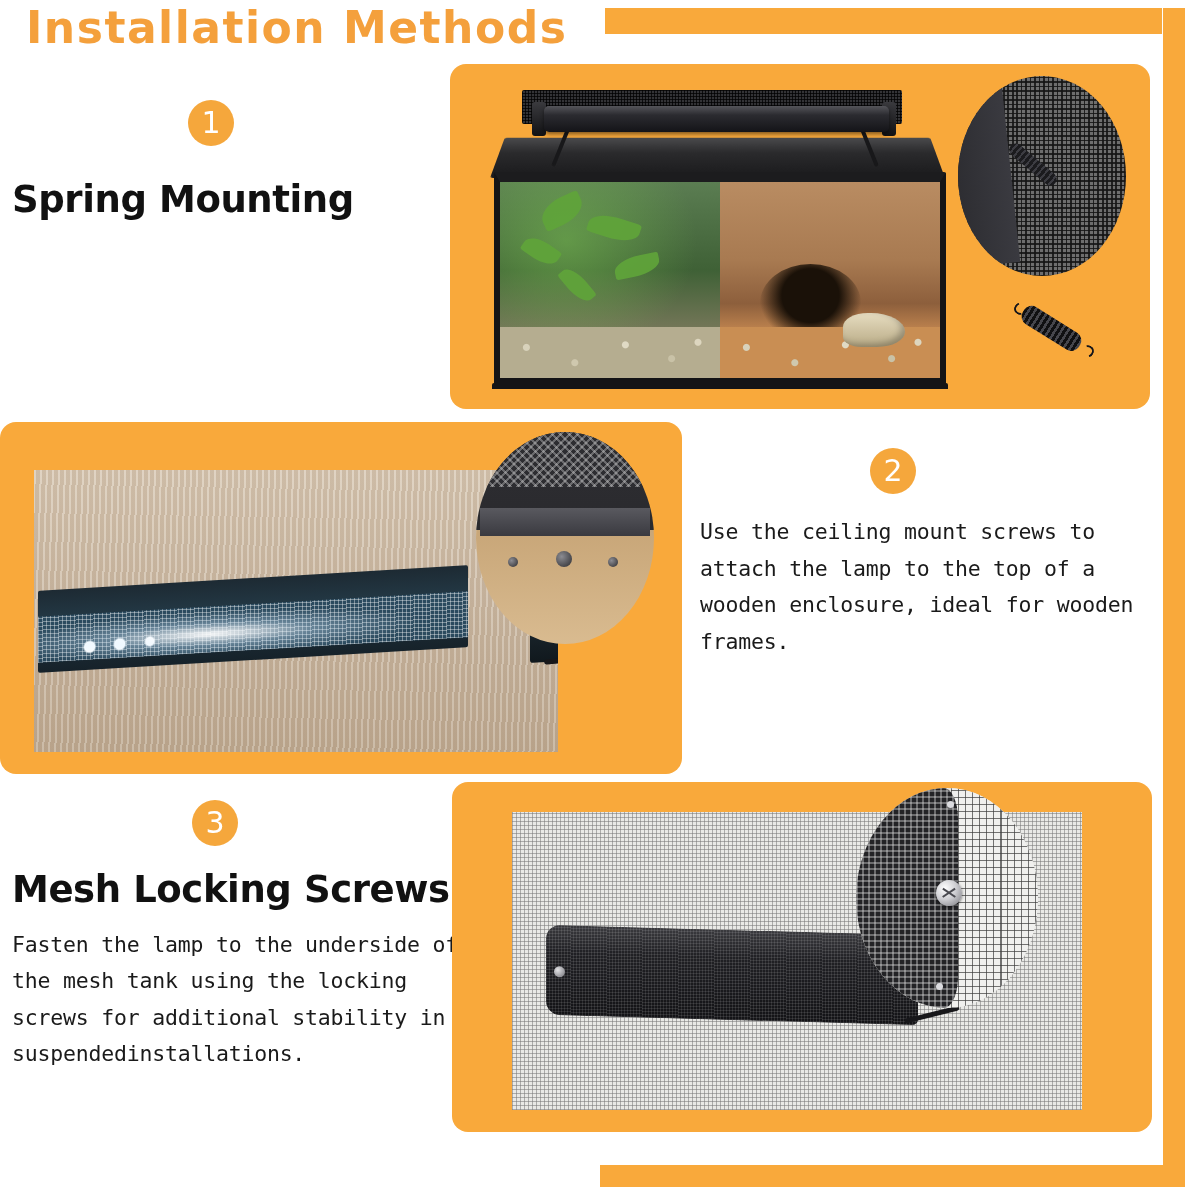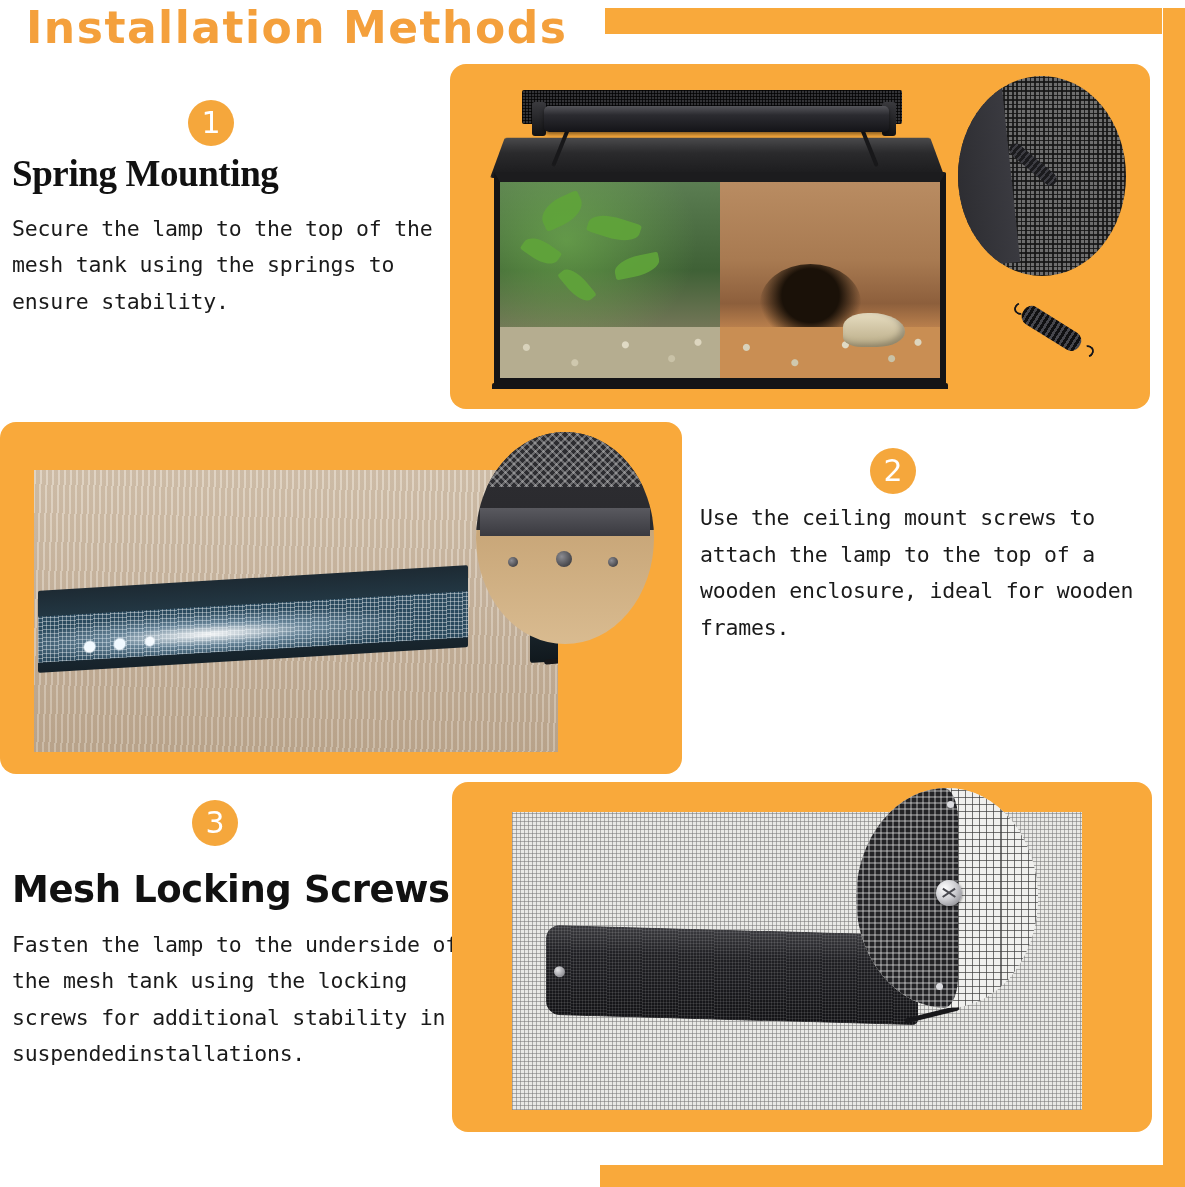--- a/index.html
+++ b/index.html
@@ -82,27 +82,27 @@
     font-family: "DejaVu Sans Mono", monospace;
     font-size: 21.5px;
     color: #1a1a1a;
     line-height: 1.70;
     letter-spacing: -0.2px;
   }
 
   
   #step1-text { left: 12px; top: 100px; width: 440px; }
   #step1-text .badge { margin-left: 176px; }
-  #step1-text .step-heading { margin-top: 8px; font-family: Liberation Serif, serif; }
+  #step1-text .step-heading { margin-top: 34px; }
   #step1-text .step-body { margin-top: 16px; }
 
   #step2-text { left: 700px; top: 448px; width: 450px; }
   #step2-text .badge { margin-left: 170px; }
   #step2-text .step-heading { margin-top: 18px; }
-  #step2-text .step-body { margin-top: 6px; }
+  #step2-text .step-body { margin-top: 20px; }
 
   #step3-text { left: 12px; top: 800px; width: 450px; }
   #step3-text .badge { margin-left: 180px; }
   #step3-text .step-heading { margin-top: 24px; }
   #step3-text .step-body { margin-top: 16px; }
 
   
   .photo-card {
     position: absolute;
     background: var(--orange);
@@ -398,21 +398,20 @@
 
   <div class="frame-top"></div>
   <div class="frame-right"></div>
   <div class="frame-bottom"></div>
 
   <div class="page-title">Installation Methods</div>
 
   <div class="step-text" id="step1-text">
     <div class="badge">1</div>
     <div class="step-heading">Spring Mounting</div>
-    <div class="step-body">Secure the lamp to the top of the mesh tank using the springs to ensure stability.</div>
   </div>
 
   <div class="photo-card" id="photo1">
     <div class="photo-inner" id="p1-scene">
       <div class="tank-lid"></div>
       <div class="tank-mesh-top"></div>
       <div class="lamp-end" style="left:48px;"></div>
       <div class="lamp-end" style="left:398px;"></div>
       <div class="spring-arm" style="left:76px;  top:36px; transform:rotate(22deg);"></div>
       <div class="spring-arm" style="left:382px; top:36px; transform:rotate(-22deg);"></div>

